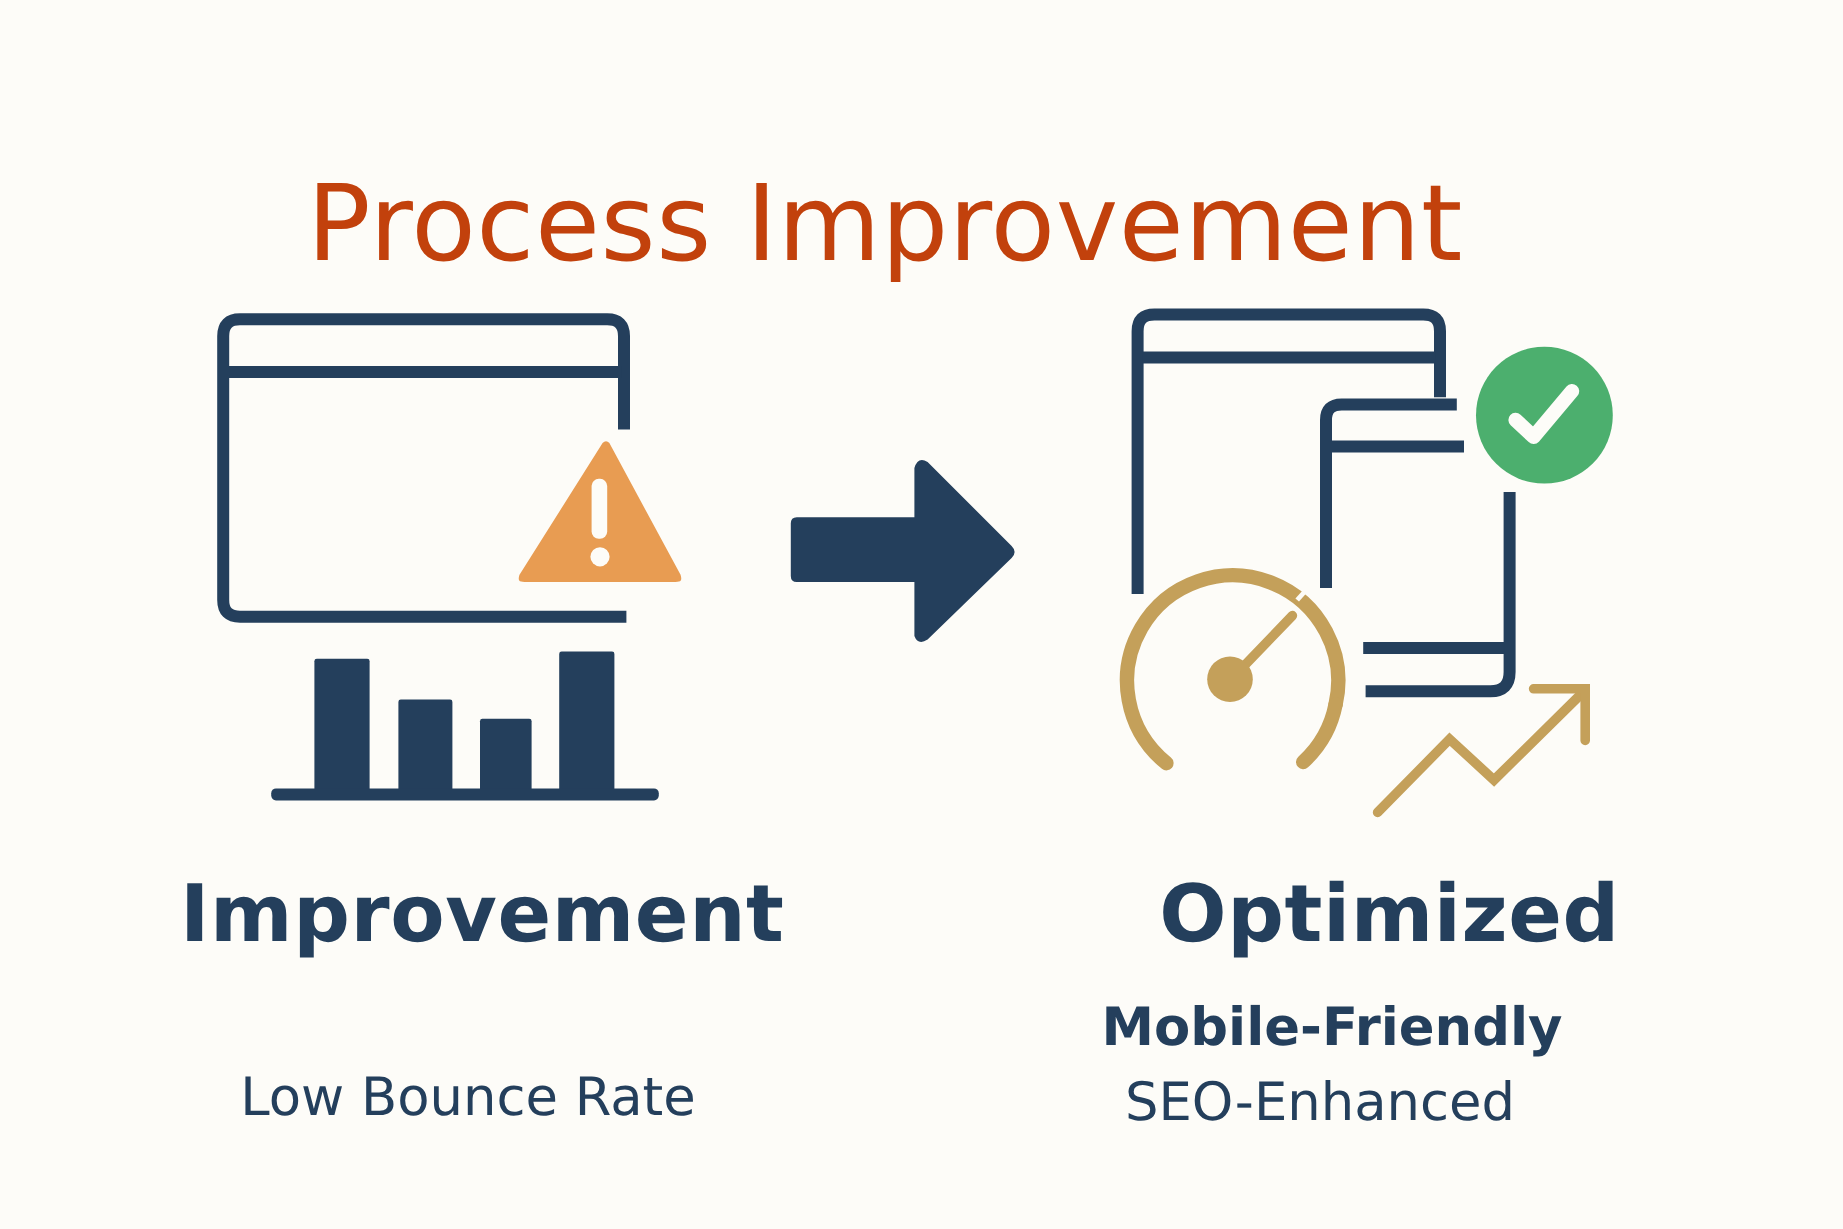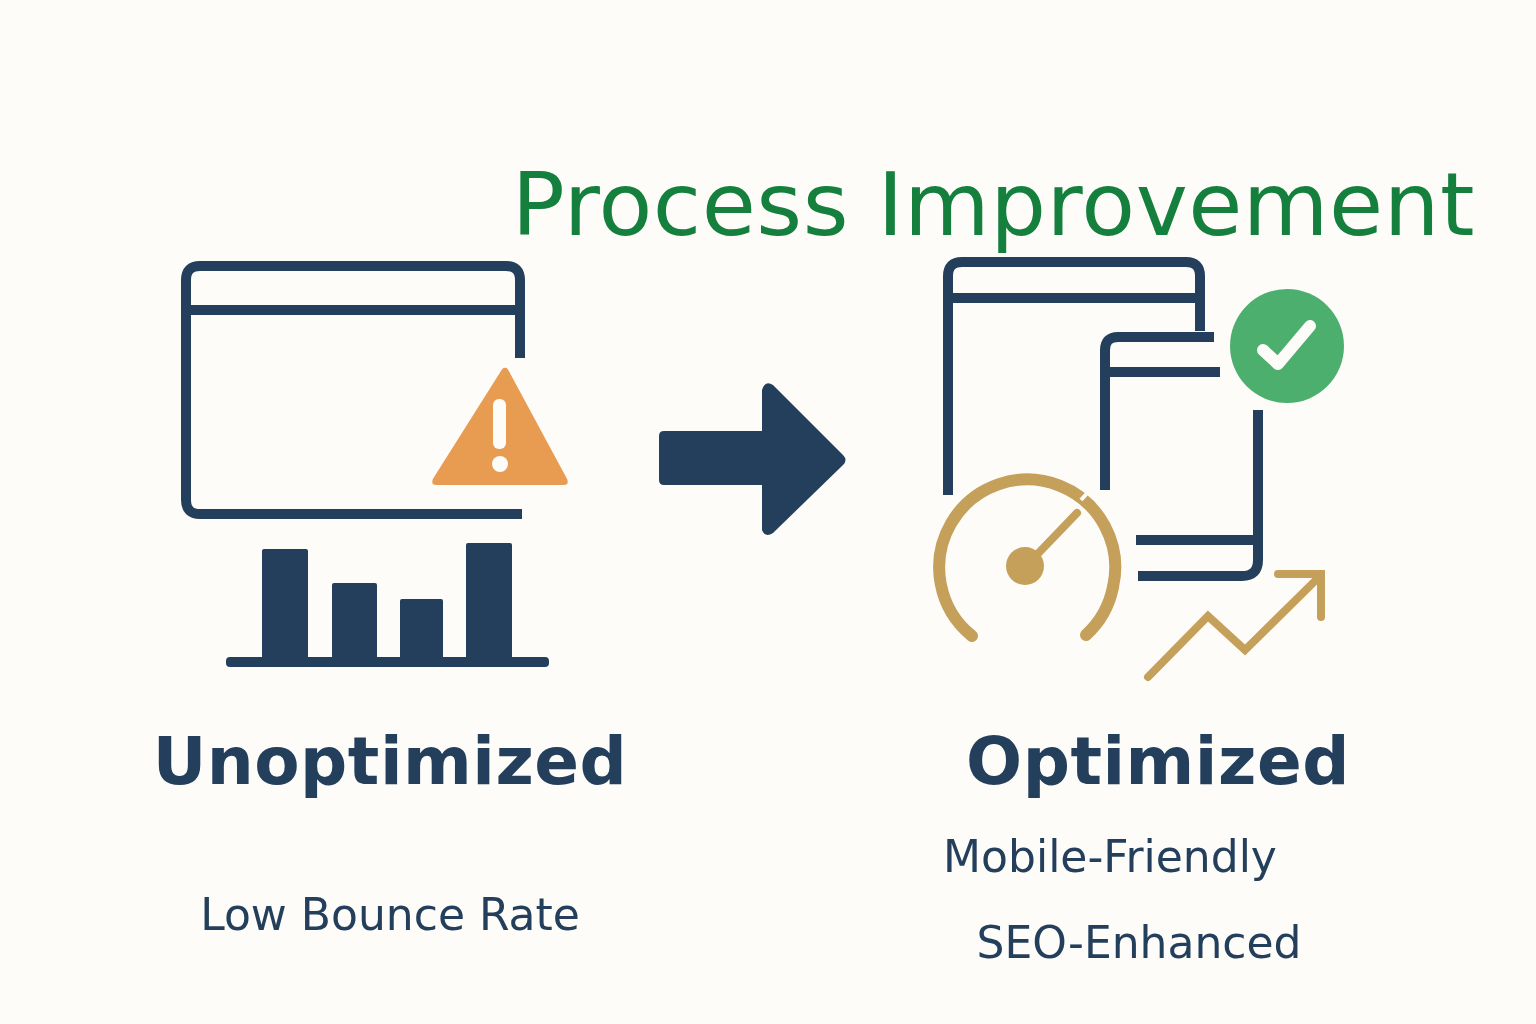--- a/index.html
+++ b/index.html
@@ -4,23 +4,23 @@
   <style>
     html, body { margin: 0; padding: 0; }
     body {
       width: 1536px; height: 1024px; overflow: hidden;
       background: #fdfcf8;
       font-family: "DejaVu Sans", sans-serif;
       color: #243f5c;
       position: relative;
     }
     .title {
-      position: absolute; left: 0; width: 1475px; top: 94px;
-      text-align: right; font-size: 88px; font-weight: normal;
-      color: #15803d; letter-spacing: 0.5px;
+      position: absolute; left: 0; width: 1475px; top: 76px;
+      text-align: center; font-size: 88px; font-weight: normal;
+      color: #c2410c; letter-spacing: 0.5px;
     }
     .abs { position: absolute; }
     .label-main {
       position: absolute; font-size: 66px; font-weight: bold; text-align: center;
       color: #243f5c; letter-spacing: 0.5px;
     }
     .label-sub {
       position: absolute; font-size: 44px; text-align: center; color: #243f5c;
       line-height: 62px;
     }
@@ -91,18 +91,18 @@
       <circle cx="1025" cy="566" r="19" fill="#c4a05a"></circle>
     </g>
 
     <g>
       <polyline points="1148,677 1208,616 1245,650 1316,580" fill="none" stroke="#c4a05a" stroke-width="8" stroke-linecap="round" stroke-linejoin="miter"></polyline>
       <polyline points="1278,574 1321,574 1321,617" fill="none" stroke="#c4a05a" stroke-width="8" stroke-linecap="round" stroke-linejoin="miter"></polyline>
     </g>
   </svg>
 </div>
 
-<div class="label-main" style="left:150px; top:723px; width:480px;">Unoptimized</div>
+<div class="label-main" style="left:150px; top:723px; width:480px;">Improvement</div>
 <div class="label-sub" style="left:150px; top:884px; width:480px;">Low Bounce Rate</div>
 
 <div class="label-main" style="left:928px; top:723px; width:460px;">Optimized</div>
-<div class="label-sub" style="left:870px; top:826px; width:480px;">Mobile-Friendly</div>
-<div class="label-sub" style="left:909px; top:888px; width:460px;margin-top:24px;">SEO-Enhanced</div>
+<div class="label-sub" style="left:870px; top:826px; width:480px;font-weight:bold;">Mobile-Friendly</div>
+<div class="label-sub" style="left:870px; top:888px; width:460px;">SEO-Enhanced</div>
 
 </body></html>

